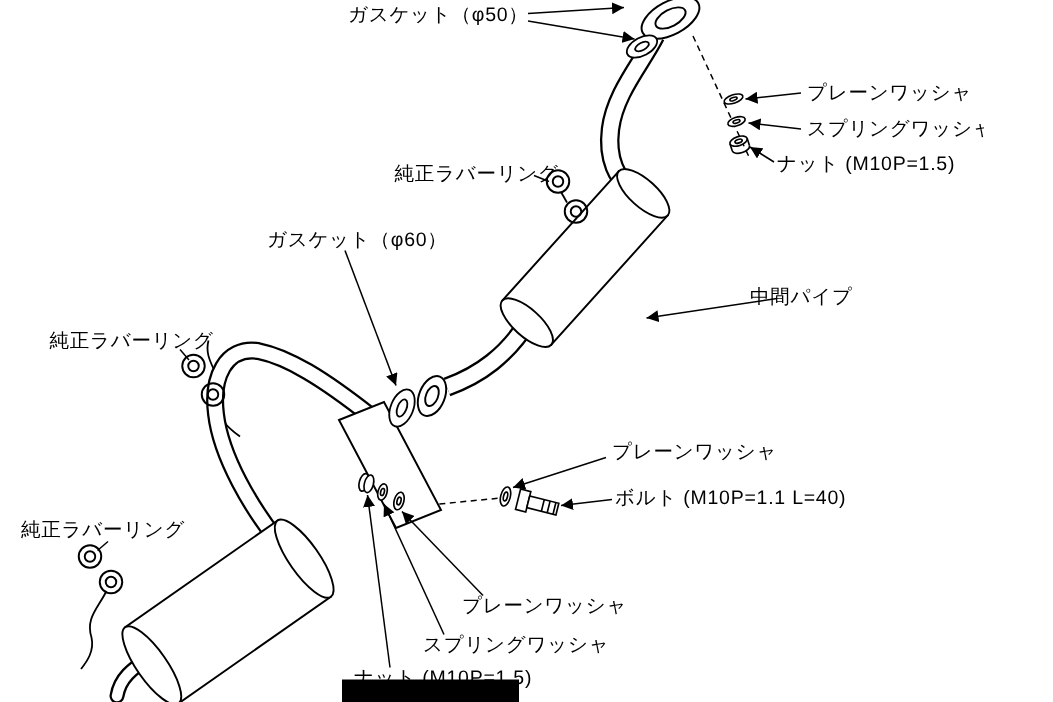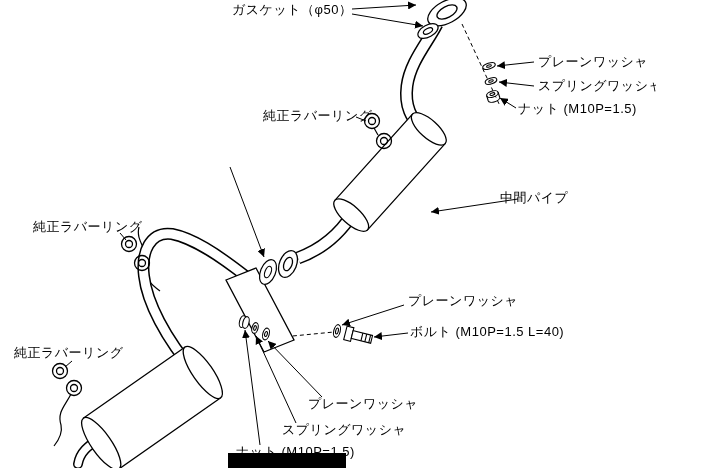--- a/index.html
+++ b/index.html
@@ -165,23 +165,24 @@
       <path d="M 296,423 L 256,336" marker-end="url(#arw)"></path>
       <path d="M 260,445 L 245,330" marker-end="url(#arw)"></path>
     </g>
   </svg>
 
   <div class="lbl" style="left:232px;top:2px">ガスケット（φ50）</div>
   <div class="lbl" style="left:538px;top:54px">プレーンワッシャ</div>
   <div class="lbl" style="left:538px;top:78px">スプリングワッシャ</div>
   <div class="lbl" style="left:518px;top:101px">ナット (M10P=1.5)</div>
   <div class="lbl" style="left:263px;top:108px">純正ラバーリング</div>
+  <div class="lbl" style="left:178px;top:152px">ガスケット（φ60）</div>
   <div class="lbl" style="left:500px;top:190px">中間パイプ</div>
   <div class="lbl" style="left:33px;top:219px">純正ラバーリング</div>
   <div class="lbl" style="left:408px;top:293px">プレーンワッシャ</div>
-  <div class="lbl" style="left:410px;top:324px">ボルト (M10P=1.5 L=40)</div>
+  <div class="lbl" style="left:410px;top:324px">ボルト (M10P=1.1 L=40)</div>
   <div class="lbl" style="left:14px;top:345px">純正ラバーリング</div>
   <div class="lbl" style="left:308px;top:396px">プレーンワッシャ</div>
   <div class="lbl" style="left:282px;top:422px">スプリングワッシャ</div>
   <div class="lbl" style="left:236px;top:444px">ナット (M10P=1.5)</div>
 
   <div class="logo-bar" style="left:228px;top:453px;width:118px;height:15px"></div>
 </div>
 
 </body></html>

